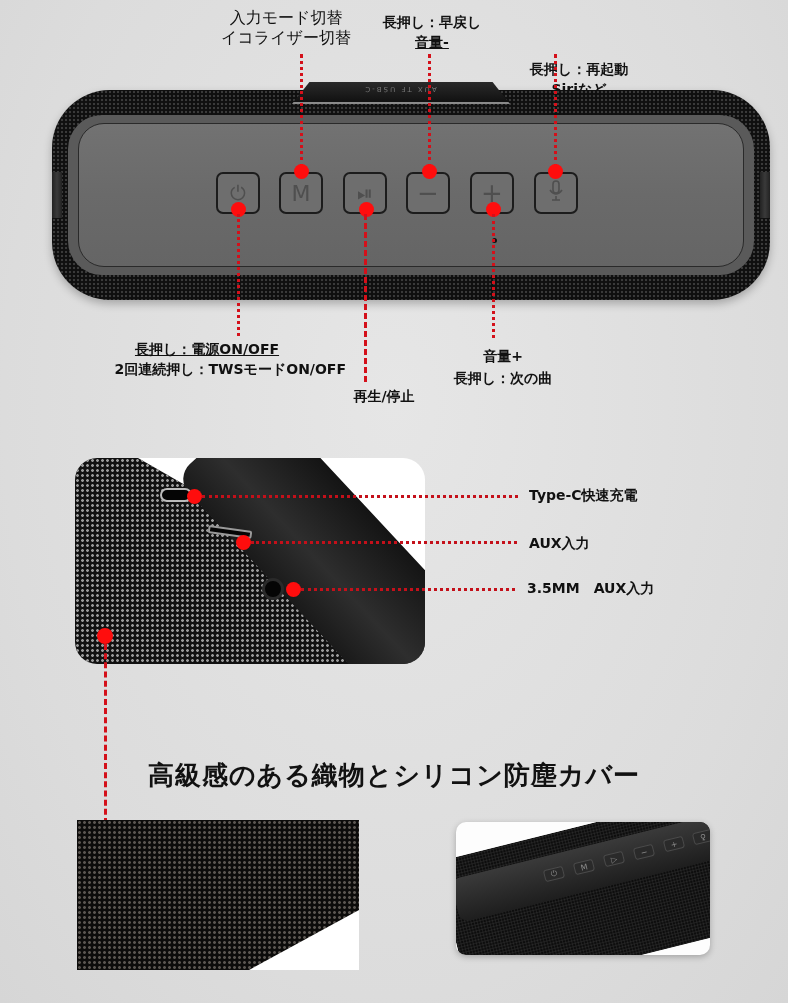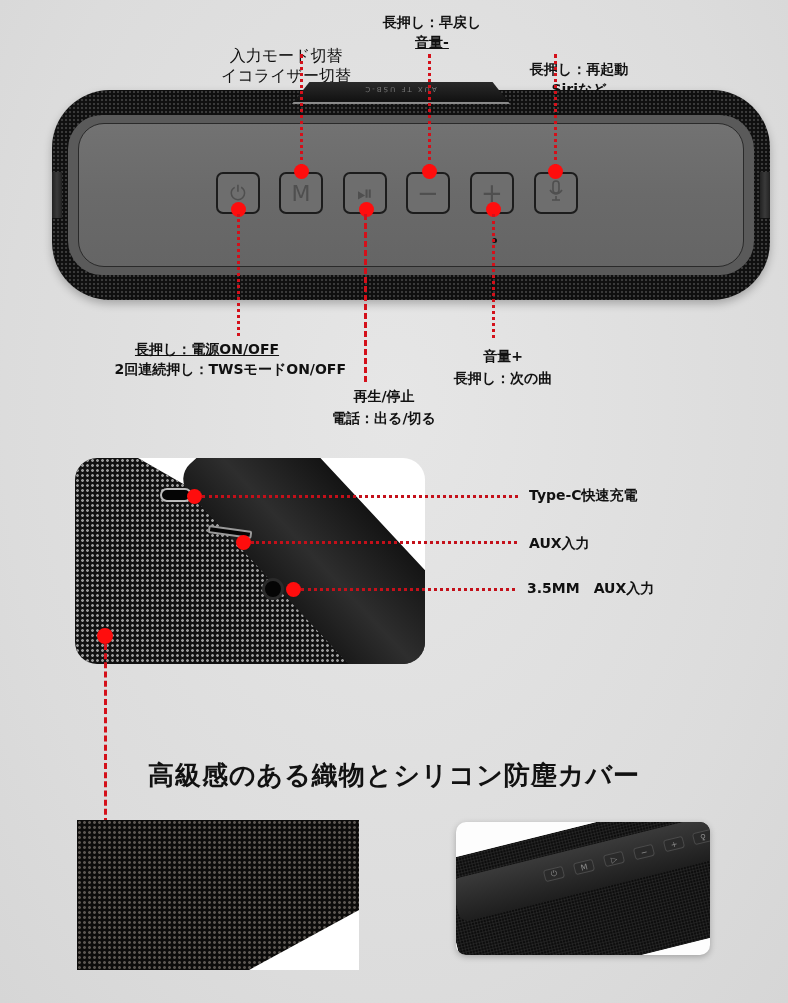--- a/index.html
+++ b/index.html
@@ -14,21 +14,21 @@
   .abs { position: absolute; }
   .label {
     position: absolute;
     font-weight: bold;
     font-size: 14px;
     line-height: 20px;
     color: #111;
     white-space: nowrap;
     text-align: center;
   }
-  .label.thin { font-weight: normal; font-size: 16px; margin-top: 38px; }
+  .label.thin { font-weight: normal; font-size: 16px; }
   .label.left { text-align: center; }
   .label.right { text-align: right; }
 
   
   .speaker {
     position: absolute; left: 52px; top: 90px; width: 718px; height: 210px;
     border-radius: 58px;
     background:
       radial-gradient(circle, #3a3a3a 1px, transparent 1.6px) 0 0/4px 4px,
       #0f0f0f;
@@ -230,21 +230,20 @@
 <div class="label right" style="left:28px;top:339px;width:318px;">
   <div style="text-align:center;padding-left:40px;text-decoration:underline;">長押し：電源ON/OFF</div>
   <div>2回連続押し：TWSモードON/OFF</div>
 </div>
 <div class="label" style="left:418px;top:346px;width:170px;">
   <div>音量+</div>
   <div style="margin-top:2px;">長押し：次の曲</div>
 </div>
 <div class="label" style="left:258px;top:385px;width:252px;line-height:22px;">
   <div>再生/停止</div>
-  <div>電話：出る/切る</div>
 </div>
 
 <div class="port-photo">
   <div class="fabric"></div>
   <div class="rail"></div>
 </div>
 <div class="usb-c"></div>
 <div class="tf-slot"></div>
 <div class="aux-jack"></div>
 

